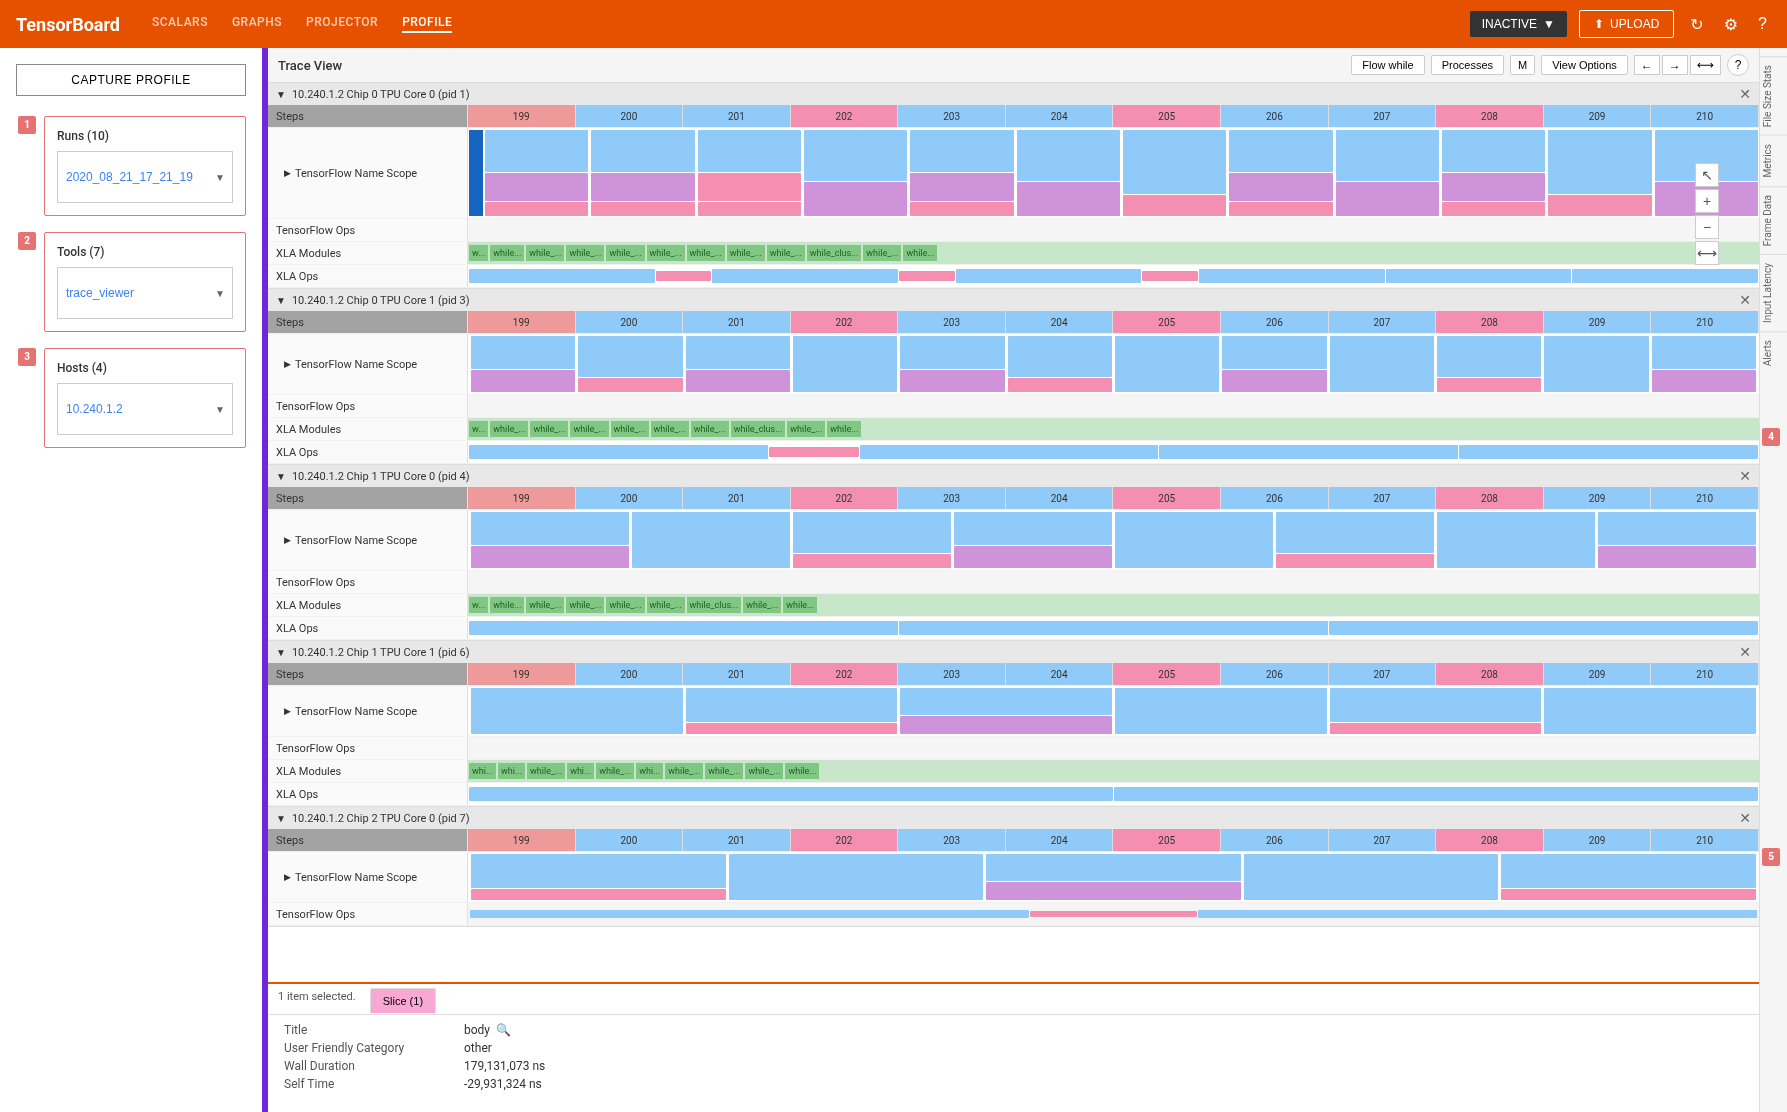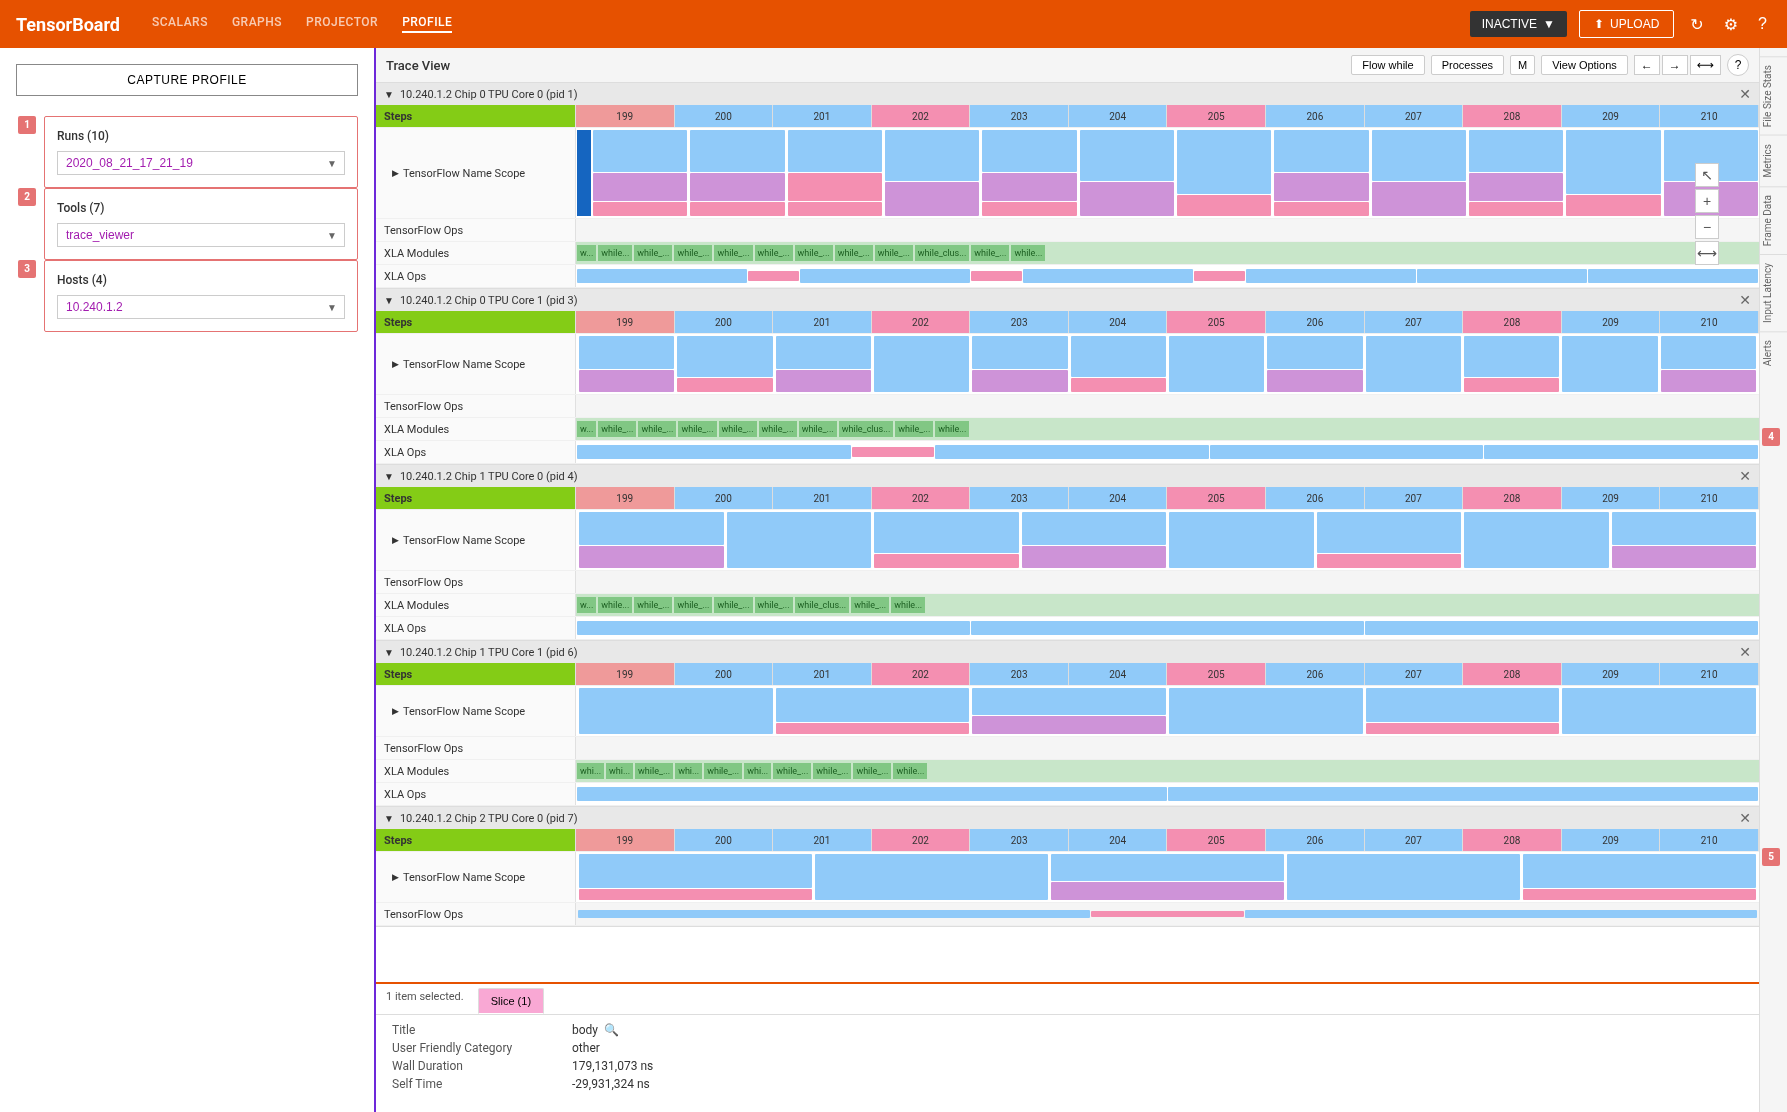--- a/index.html
+++ b/index.html
@@ -76,58 +76,58 @@
     }
 
     
     .main-layout {
       display: flex;
       height: calc(1112px - 48px);
     }
 
     
     .sidebar {
-      width: 376px;
+      width: 268px;
       background: white;
       padding: 16px;
-      border-right: 2px solid #6d28d9;
+      border-right: 6px solid #6d28d9;
       flex-shrink: 0;
     }
     .capture-btn {
       width: 100%;
       padding: 8px;
       background: white;
       border: 1px solid #888;
       font-size: 12px;
       font-weight: 500;
       cursor: pointer;
       margin-bottom: 20px;
       letter-spacing: 0.5px;
     }
     .sidebar-section {
       border: 1px solid #e57373;
       border-radius: 2px;
       padding: 12px;
-      margin-bottom: 0;
+      margin-bottom: 16px;
     }
     .sidebar-section-label {
       font-size: 12px;
       color: #333;
       margin-bottom: 8px;
       font-weight: 500;
     }
     .sidebar-select {
       width: 100%;
-      padding: 4px 8px;
+      padding: 18px 8px;
       border: 1px solid #ccc;
       background: white;
       font-size: 12px;
       appearance: none;
       cursor: pointer;
-      color: #a21caf;
+      color: #3b82f6;
     }
     .select-wrapper {
       position: relative;
     }
     .select-arrow {
       position: absolute;
       right: 8px;
       top: 50%;
       transform: translateY(-50%);
       pointer-events: none;
@@ -279,22 +279,22 @@
       position: relative;
       height: 22px;
       overflow: hidden;
     }
 
     
     .steps-row {
       background: #f9f9f9;
     }
     .steps-row .trace-row-label {
-      background: #84cc16;
-      font-weight: 700;
+      background: #a3a3a3;
+      font-weight: 400;
     }
     .steps-row .trace-row-content {
       height: 22px;
     }
 
     
     .steps-numbers {
       display: flex;
       width: 100%;
       height: 100%;

